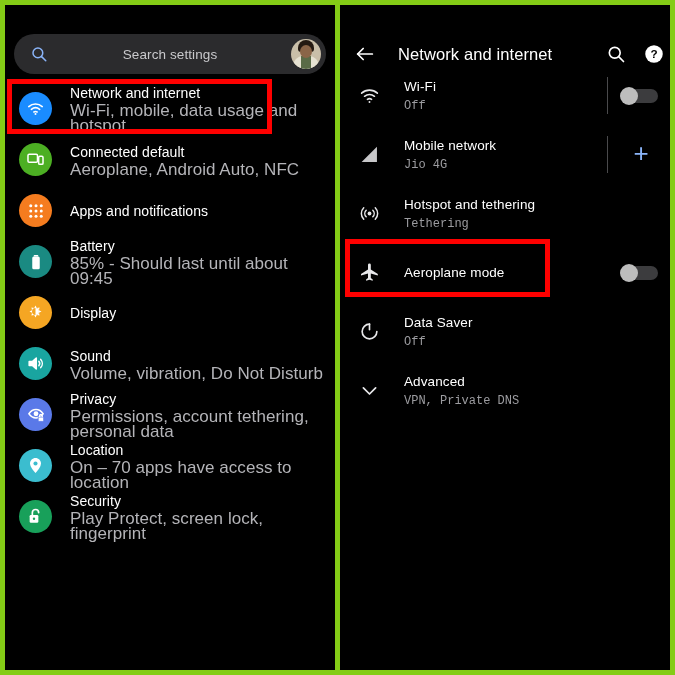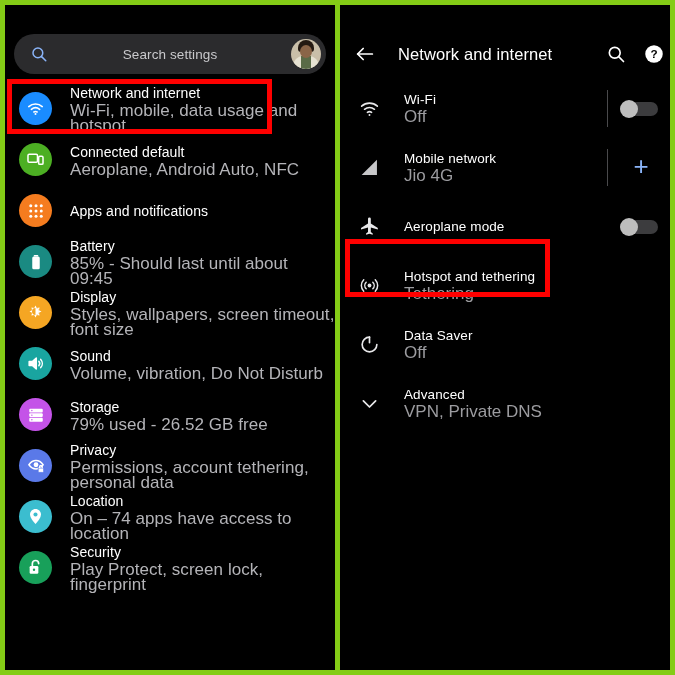--- a/index.html
+++ b/index.html
@@ -145,21 +145,21 @@
     width: 20px; height: 20px;
   }
   .rp-help {
     position: absolute; left: 304px; top: 9px;
     width: 20px; height: 20px;
   }
 
   
   .net-list {
     position: absolute;
-    left: 0; top: 74px;
+    left: 0; top: 61px;
     width: 330px;
   }
   .net-row {
     position: relative;
     height: 59px;
     display: flex;
     align-items: center;
     padding-left: 14px;
   }
   .net-icon {
@@ -170,23 +170,24 @@
   }
   .net-text { margin-left: 20px; }
   .net-title {
     color: #ffffff;
     font-size: 13.5px;
     line-height: 17px;
     letter-spacing: .1px;
   }
   .net-sub {
     color: #9c9ca0;
-    font-size: 17px;
+    font-size: 12px;
     line-height: 15px;
     margin-top: 14px;
+    font-family: Liberation Mono, monospace;
   }
   .net-divider {
     position: absolute;
     right: 62px;
     top: 11px;
     width: 1px; height: 37px;
     background: #4a4a4c;
   }
   .toggle {
     position: absolute;
@@ -299,64 +300,51 @@
           <span class="row-text"><span class="row-title">Battery</span><span class="row-sub" style="display:block">85% - Should last until about 09:45</span></span>
         </div>
         <div class="settings-row">
           <span class="row-icon" style="background:#f5a623">
             <svg width="19" height="19" viewBox="0 0 24 24" fill="#ffffff">
               <path d="M12 3 L13.6 6.3 L17.1 5.6 L16.4 9.1 L19.6 10.7 L16.4 12.3 L17.1 15.8 L13.6 15.1 L12 18.4 L10.4 15.1 L6.9 15.8 L7.6 12.3 L4.4 10.7 L7.6 9.1 L6.9 5.6 L10.4 6.3 Z"></path>
               <circle cx="12" cy="10.7" r="4.4" fill="#f5a623"></circle>
               <path d="M12 6.3 a4.4 4.4 0 0 1 0 8.8 Z" fill="#ffffff"></path>
             </svg>
           </span>
-          <span class="row-text"><span class="row-title">Display</span><span class="row-sub" style="display:block">Styles, wallpapers, screen timeout, font size</span></span>
+          <span class="row-text"><span class="row-title">Display</span></span>
         </div>
         <div class="settings-row">
           <span class="row-icon" style="background:#19a5a0">
             <svg width="19" height="19" viewBox="0 0 24 24" fill="none" stroke="#ffffff" stroke-width="1.9" stroke-linejoin="round">
               <polygon points="4,9.5 8,9.5 13,5 13,19 8,14.5 4,14.5" fill="#ffffff"></polygon>
               <path d="M16.2 9.2a4.4 4.4 0 0 1 0 5.6" stroke-linecap="round"></path>
               <path d="M18.6 6.8a7.8 7.8 0 0 1 0 10.4" stroke-linecap="round"></path>
             </svg>
           </span>
           <span class="row-text"><span class="row-title">Sound</span><span class="row-sub" style="display:block">Volume, vibration, Do Not Disturb</span></span>
-        </div>
-        <div class="settings-row">
-          <span class="row-icon" style="background:#c453e8">
-            <svg width="18" height="18" viewBox="0 0 24 24" fill="#ffffff">
-              <rect x="3" y="3.5" width="18" height="5.2" rx="1.4"></rect>
-              <rect x="3" y="9.6" width="18" height="5.2" rx="1.4"></rect>
-              <rect x="3" y="15.7" width="18" height="5.2" rx="1.4"></rect>
-              <circle cx="6.5" cy="6.1" r="0.95" fill="#c453e8"></circle>
-              <circle cx="6.5" cy="12.2" r="0.95" fill="#c453e8"></circle>
-              <circle cx="6.5" cy="18.3" r="0.95" fill="#c453e8"></circle>
-            </svg>
-          </span>
-          <span class="row-text"><span class="row-title">Storage</span><span class="row-sub" style="display:block">79% used - 26.52 GB free</span></span>
         </div>
         <div class="settings-row">
           <span class="row-icon" style="background:#5a79e8">
             <svg width="20" height="20" viewBox="0 0 24 24">
               <path d="M12 5.5c-5 0-8.5 5-8.5 5s3.5 5 8.5 5 8.5-5 8.5-5-3.5-5-8.5-5z" fill="none" stroke="#ffffff" stroke-width="1.8"></path>
               <circle cx="12" cy="10.5" r="2.9" fill="#ffffff"></circle>
               <rect x="14.6" y="14.4" width="6.6" height="5.3" rx="1" fill="#ffffff" stroke="#5a79e8" stroke-width="1"></rect>
               <path d="M16.3 14.4v-1.6a1.6 1.6 0 0 1 3.2 0v1.6" fill="none" stroke="#ffffff" stroke-width="1.5"></path>
             </svg>
           </span>
           <span class="row-text"><span class="row-title">Privacy</span><span class="row-sub" style="display:block">Permissions, account tethering, personal data</span></span>
         </div>
         <div class="settings-row">
           <span class="row-icon" style="background:#3bbdcf">
             <svg width="19" height="19" viewBox="0 0 24 24" fill="#ffffff">
               <path d="M12 2.6c-3.8 0-6.9 3.1-6.9 6.9 0 5.2 6.9 12 6.9 12s6.9-6.8 6.9-12c0-3.8-3.1-6.9-6.9-6.9z"></path>
               <circle cx="12" cy="9.4" r="2.6" fill="#3bbdcf"></circle>
             </svg>
           </span>
-          <span class="row-text"><span class="row-title">Location</span><span class="row-sub" style="display:block">On – 74 apps have access to location</span></span>
+          <span class="row-text"><span class="row-title">Location</span><span class="row-sub" style="display:block">On – 70 apps have access to location</span></span>
         </div>
         <div class="settings-row">
           <span class="row-icon" style="background:#18a05a">
             <svg width="19" height="19" viewBox="0 0 24 24">
               <path d="M8 10V7.2a4 4 0 0 1 8 0" fill="none" stroke="#ffffff" stroke-width="2.1" stroke-linecap="round"></path>
               <rect x="4.6" y="10" width="11" height="9.8" rx="1.6" fill="#ffffff"></rect>
               <circle cx="10.1" cy="14.9" r="1.5" fill="#18a05a"></circle>
             </svg>
           </span>
           <span class="row-text"><span class="row-title">Security</span><span class="row-sub" style="display:block">Play Protect, screen lock, fingerprint</span></span>
@@ -412,46 +400,46 @@
             <svg width="21" height="21" viewBox="0 0 24 24">
               <path d="M3 20.5 L20.5 3 L20.5 20.5 Z" fill="#c7c7c9"></path>
             </svg>
           </span>
           <span class="net-text"><span class="net-title" style="display:block">Mobile network</span><span class="net-sub">Jio 4G</span></span>
           <span class="net-divider"></span>
           <span class="plus-btn">+</span>
         </div>
         <div class="net-row">
           <span class="net-icon">
-            <svg width="21" height="21" viewBox="0 0 24 24" fill="#e8e8ea">
-              <path d="M21.5 15.5v-1.9l-8-5V3.2a1.6 1.6 0 0 0-3.2 0v5.4l-8 5v1.9l8-2.5v5.4l-2.2 1.6v1.5l3.8-1.1 3.8 1.1v-1.5l-2.2-1.6v-5.4z"></path>
-            </svg>
-          </span>
-          <span class="net-text">
-            <span class="net-title" style="display:block">Aeroplane mode</span>
-          </span>
-          <span class="toggle">
-            <span class="track"></span>
-            <span class="knob"></span>
-          </span>
-        </div>
-        <div class="net-row">
-          <span class="net-icon">
             <svg width="21" height="21" viewBox="0 0 24 24" fill="none" stroke="#e8e8ea" stroke-width="1.7" stroke-linecap="round">
               <circle cx="12" cy="12" r="2.2" fill="#e8e8ea" stroke="none"></circle>
               <path d="M8.2 15.8a5.4 5.4 0 0 1 0-7.6"></path>
               <path d="M15.8 8.2a5.4 5.4 0 0 1 0 7.6"></path>
               <path d="M5.4 18.6a9.4 9.4 0 0 1 0-13.2"></path>
               <path d="M18.6 5.4a9.4 9.4 0 0 1 0 13.2"></path>
             </svg>
           </span>
           <span class="net-text"><span class="net-title" style="display:block">Hotspot and tethering</span><span class="net-sub">Tethering</span></span>
         </div>
         <div class="net-row">
           <span class="net-icon">
+            <svg width="21" height="21" viewBox="0 0 24 24" fill="#e8e8ea">
+              <path d="M21.5 15.5v-1.9l-8-5V3.2a1.6 1.6 0 0 0-3.2 0v5.4l-8 5v1.9l8-2.5v5.4l-2.2 1.6v1.5l3.8-1.1 3.8 1.1v-1.5l-2.2-1.6v-5.4z"></path>
+            </svg>
+          </span>
+          <span class="net-text">
+            <span class="net-title" style="display:block">Aeroplane mode</span>
+          </span>
+          <span class="toggle">
+            <span class="track"></span>
+            <span class="knob"></span>
+          </span>
+        </div>
+        <div class="net-row">
+          <span class="net-icon">
             <svg width="21" height="21" viewBox="0 0 24 24" fill="none" stroke="#e8e8ea" stroke-width="1.9" stroke-linecap="round">
               <path d="M12 3.6a8.4 8.4 0 1 0 8.4 8.4"></path>
               <path d="M12 3.6 L12 10"></path>
             </svg>
           </span>
           <span class="net-text"><span class="net-title" style="display:block">Data Saver</span><span class="net-sub">Off</span></span>
         </div>
         <div class="net-row">
           <span class="net-icon">
             <svg width="21" height="21" viewBox="0 0 24 24" fill="none" stroke="#e8e8ea" stroke-width="2" stroke-linecap="round" stroke-linejoin="round">

